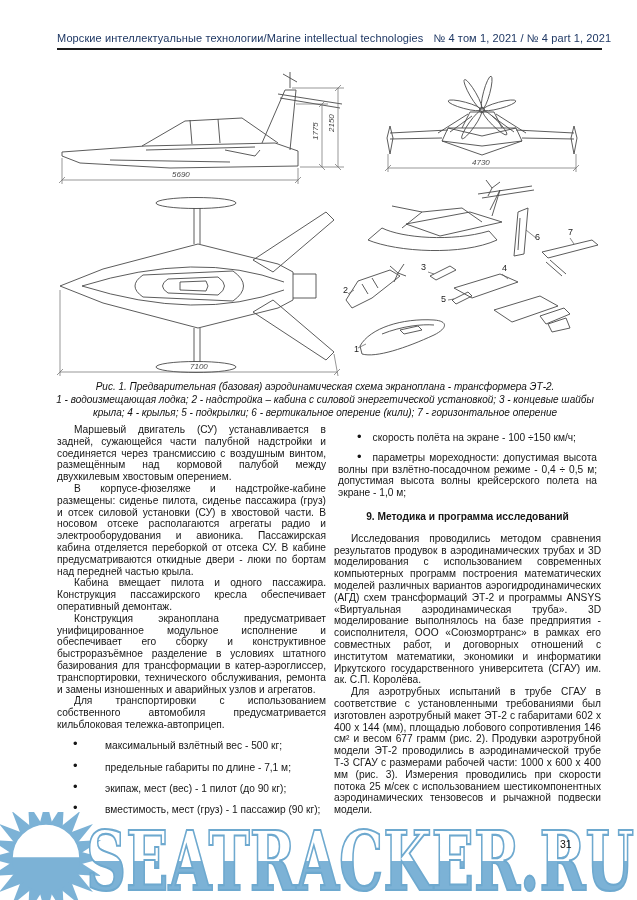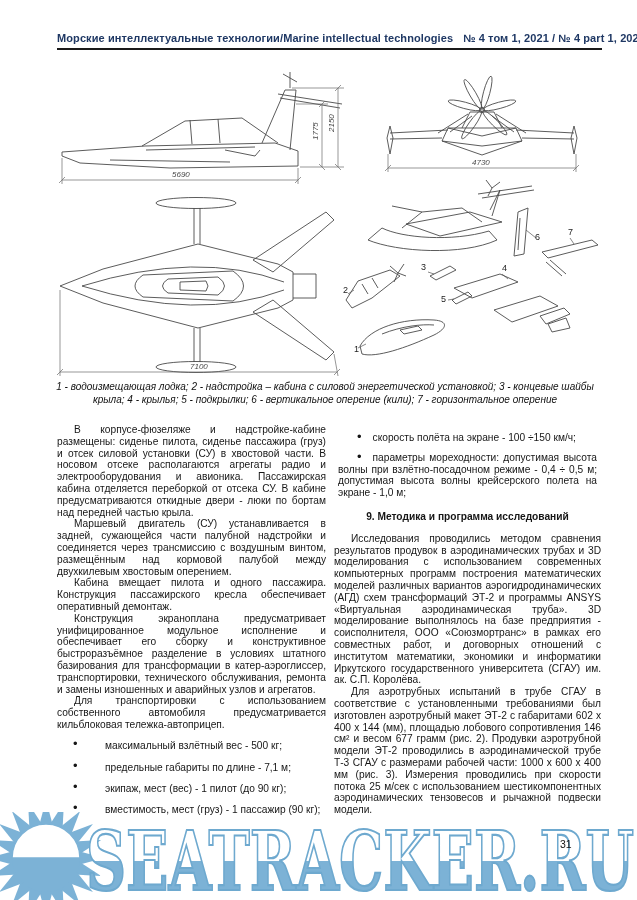--- a/index.html
+++ b/index.html
@@ -3,21 +3,21 @@
 <meta charset="utf-8">
 <style>
   * { margin:0; padding:0; box-sizing:border-box; }
   html,body { width:637px; height:900px; }
   body { background:#ffffff; font-family:"Liberation Sans", sans-serif; color:#1c1c1c; position:relative; overflow:hidden; }
   .page { position:absolute; inset:0; background:#ffffff; }
 
   
   .jheader { position:absolute; left:57px; top:32px; width:545px; display:flex; justify-content:space-between; gap:10px;
              border-bottom:2px solid #1a1a1a; padding-bottom:4px;
-             font-weight:bold; font-size:11px; color:#1f3864; letter-spacing:0.1px; white-space:nowrap; }
+             font-weight:normal; font-size:11px; color:#1f3864; letter-spacing:0.1px; white-space:nowrap; }
 
   
   svg.fig { position:absolute; }
   .fig path, .fig line, .fig polyline, .fig polygon, .fig ellipse, .fig circle { vector-effect:non-scaling-stroke; }
   .dimtxt { font-family:"Liberation Sans", sans-serif; font-style:italic; font-size:8px; fill:#4a4a4a; }
   .partnum { font-family:"Liberation Sans", sans-serif; font-size:9px; fill:#222; }
 
   
   .caption { position:absolute; left:42px; top:380px; width:566px; text-align:center;
              font-style:italic; font-size:10px; line-height:13px; color:#111; }
@@ -160,27 +160,28 @@
     <text class="partnum" x="12" y="174">1</text>
     <text class="partnum" x="1" y="115">2</text>
     <text class="partnum" x="79" y="92">3</text>
     <text class="partnum" x="160" y="93">4</text>
     <text class="partnum" x="99" y="124">5</text>
     <text class="partnum" x="193" y="62">6</text>
     <text class="partnum" x="226" y="57">7</text>
   </svg>
 
   <div class="caption">
+    <div>Рис. 1. Предварительная (базовая) аэродинамическая схема экраноплана - трансформера ЭТ-2.</div>
     <div>1 - водоизмещающая лодка; 2 - надстройка – кабина с силовой энергетической установкой; 3 - концевые шайбы</div>
     <div>крыла; 4 - крылья; 5 - подкрылки; 6 - вертикальное оперение (кили); 7 - горизонтальное оперение</div>
   </div>
 
   <div class="col col-left">
+    <p class="para">Маршевый двигатель (СУ) устанавливается в задней, сужающейся части палубной надстройки и соединяется через трансмиссию с воздушным винтом, размещённым над кормовой палубой между двухкилевым хвостовым оперением.</p>
     <p class="para">В корпусе-фюзеляже и надстройке-кабине размещены: сиденье пилота, сиденье пассажира (груз) и отсек силовой установки (СУ) в хвостовой части. В носовом отсеке располагаются агрегаты радио и электрооборудования и авионика. Пассажирская кабина отделяется переборкой от отсека СУ. В кабине предусматриваются откидные двери - люки по бортам над передней частью крыла.</p>
-    <p class="para">Маршевый двигатель (СУ) устанавливается в задней, сужающейся части палубной надстройки и соединяется через трансмиссию с воздушным винтом, размещённым над кормовой палубой между двухкилевым хвостовым оперением.</p>
     <p class="para">Кабина вмещает пилота и одного пассажира. Конструкция пассажирского кресла обеспечивает оперативный демонтаж.</p>
     <p class="para">Конструкция экраноплана предусматривает унифицированное модульное исполнение и обеспечивает его сборку и конструктивное быстроразъёмное разделение в условиях штатного базирования для трансформации в катер-аэроглиссер, транспортировки, технического обслуживания, ремонта и замены изношенных и аварийных узлов и агрегатов.</p>
     <p class="para">Для транспортировки с использованием собственного автомобиля предусматривается кильблоковая тележка-автоприцеп.</p>
     <div class="lblist">
       <div class="lli">
         <span class="ldot">•</span>
         <span>максимальный взлётный вес - 500 кг;</span>
       </div>
       <div class="lli">
         <span class="ldot">•</span>

